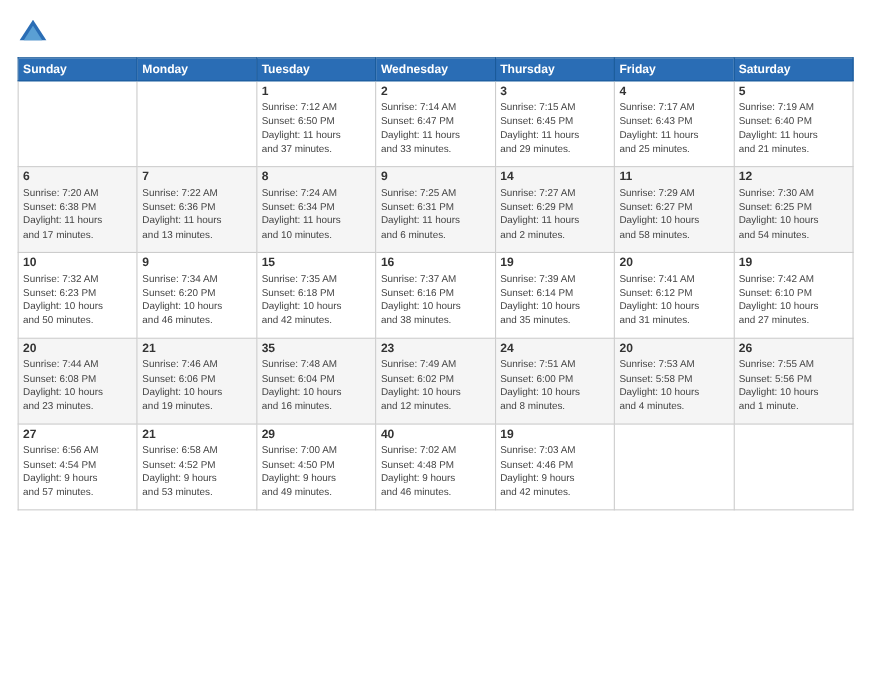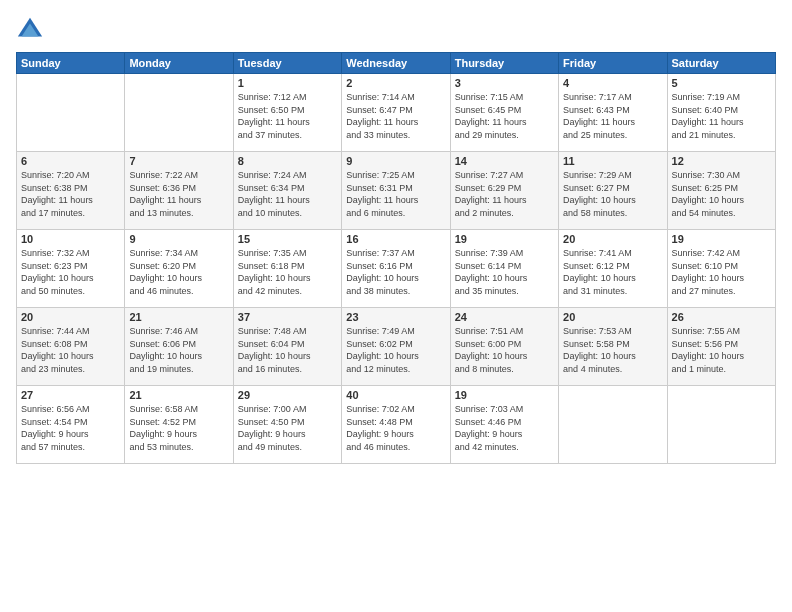--- a/index.html
+++ b/index.html
@@ -222,21 +222,21 @@
         <tr>
           <td>
             <span class="day-number">20</span>
             <div class="day-detail">Sunrise: 7:44 AM<br>Sunset: 6:08 PM<br>Daylight: 10 hours<br>and 23 minutes.</div>
           </td>
           <td>
             <span class="day-number">21</span>
             <div class="day-detail">Sunrise: 7:46 AM<br>Sunset: 6:06 PM<br>Daylight: 10 hours<br>and 19 minutes.</div>
           </td>
           <td>
-            <span class="day-number">37</span>
+            <span class="day-number">35</span>
             <div class="day-detail">Sunrise: 7:48 AM<br>Sunset: 6:04 PM<br>Daylight: 10 hours<br>and 16 minutes.</div>
           </td>
           <td>
             <span class="day-number">23</span>
             <div class="day-detail">Sunrise: 7:49 AM<br>Sunset: 6:02 PM<br>Daylight: 10 hours<br>and 12 minutes.</div>
           </td>
           <td>
             <span class="day-number">24</span>
             <div class="day-detail">Sunrise: 7:51 AM<br>Sunset: 6:00 PM<br>Daylight: 10 hours<br>and 8 minutes.</div>
           </td>

